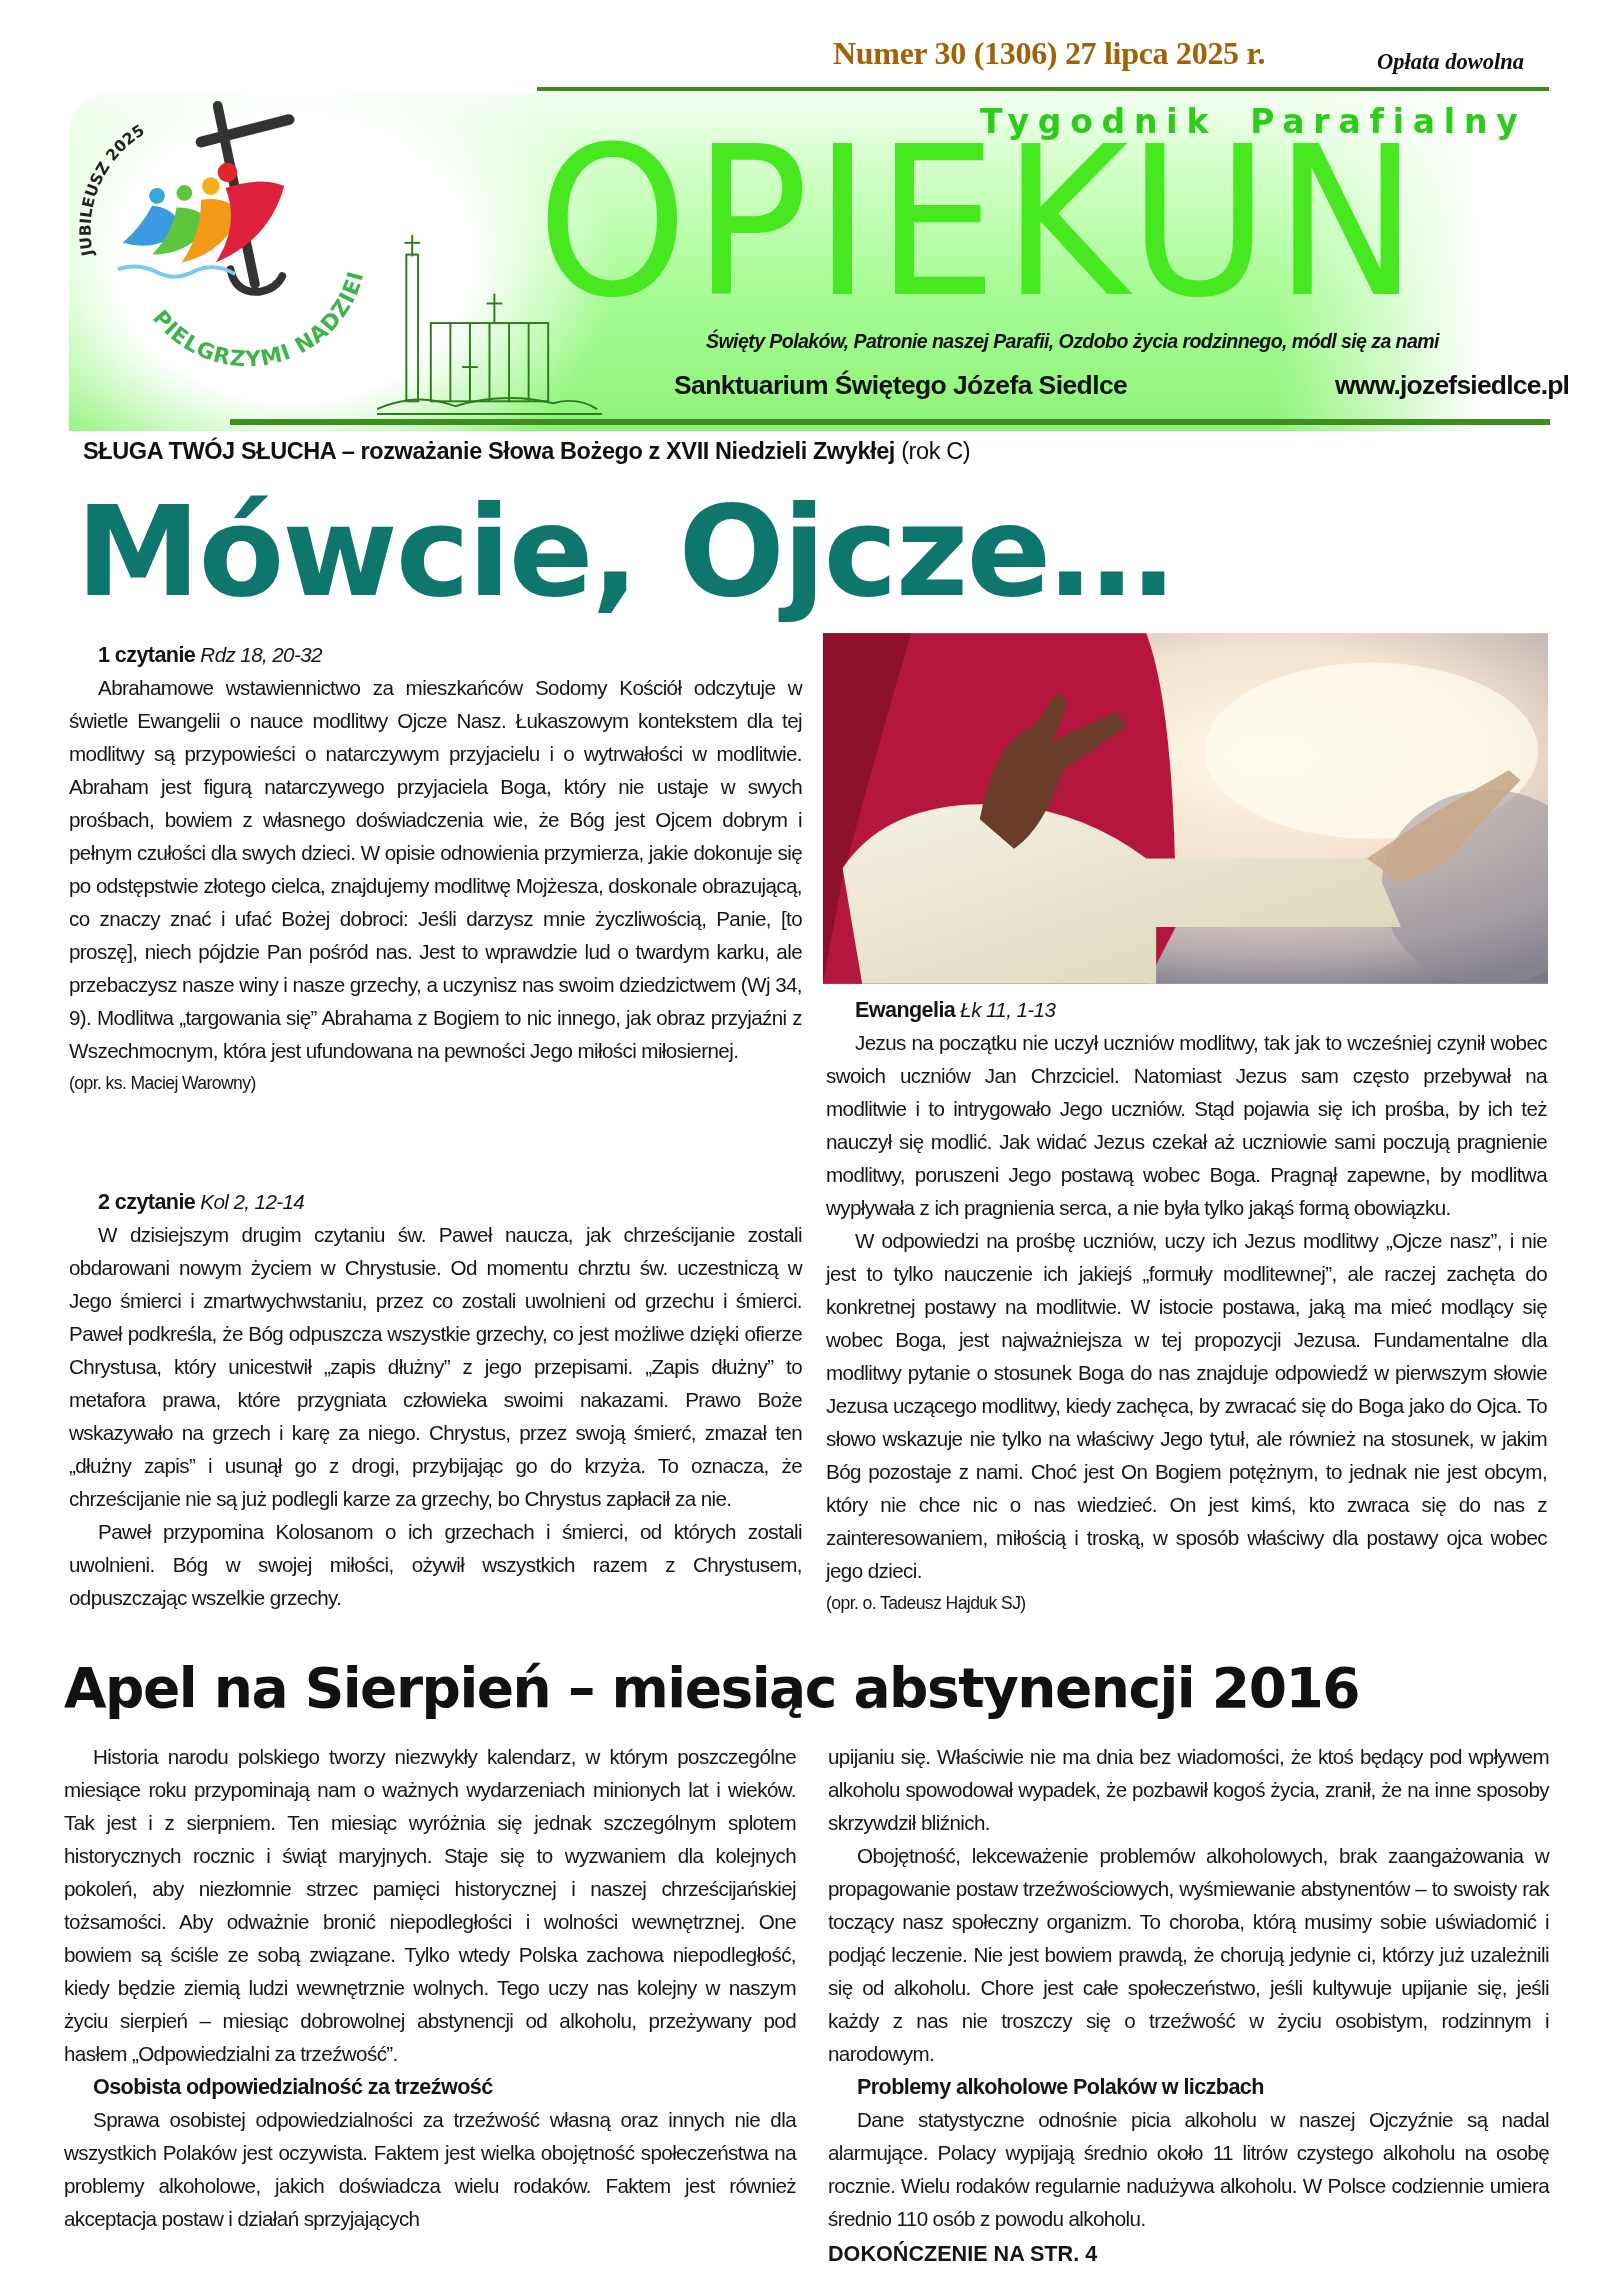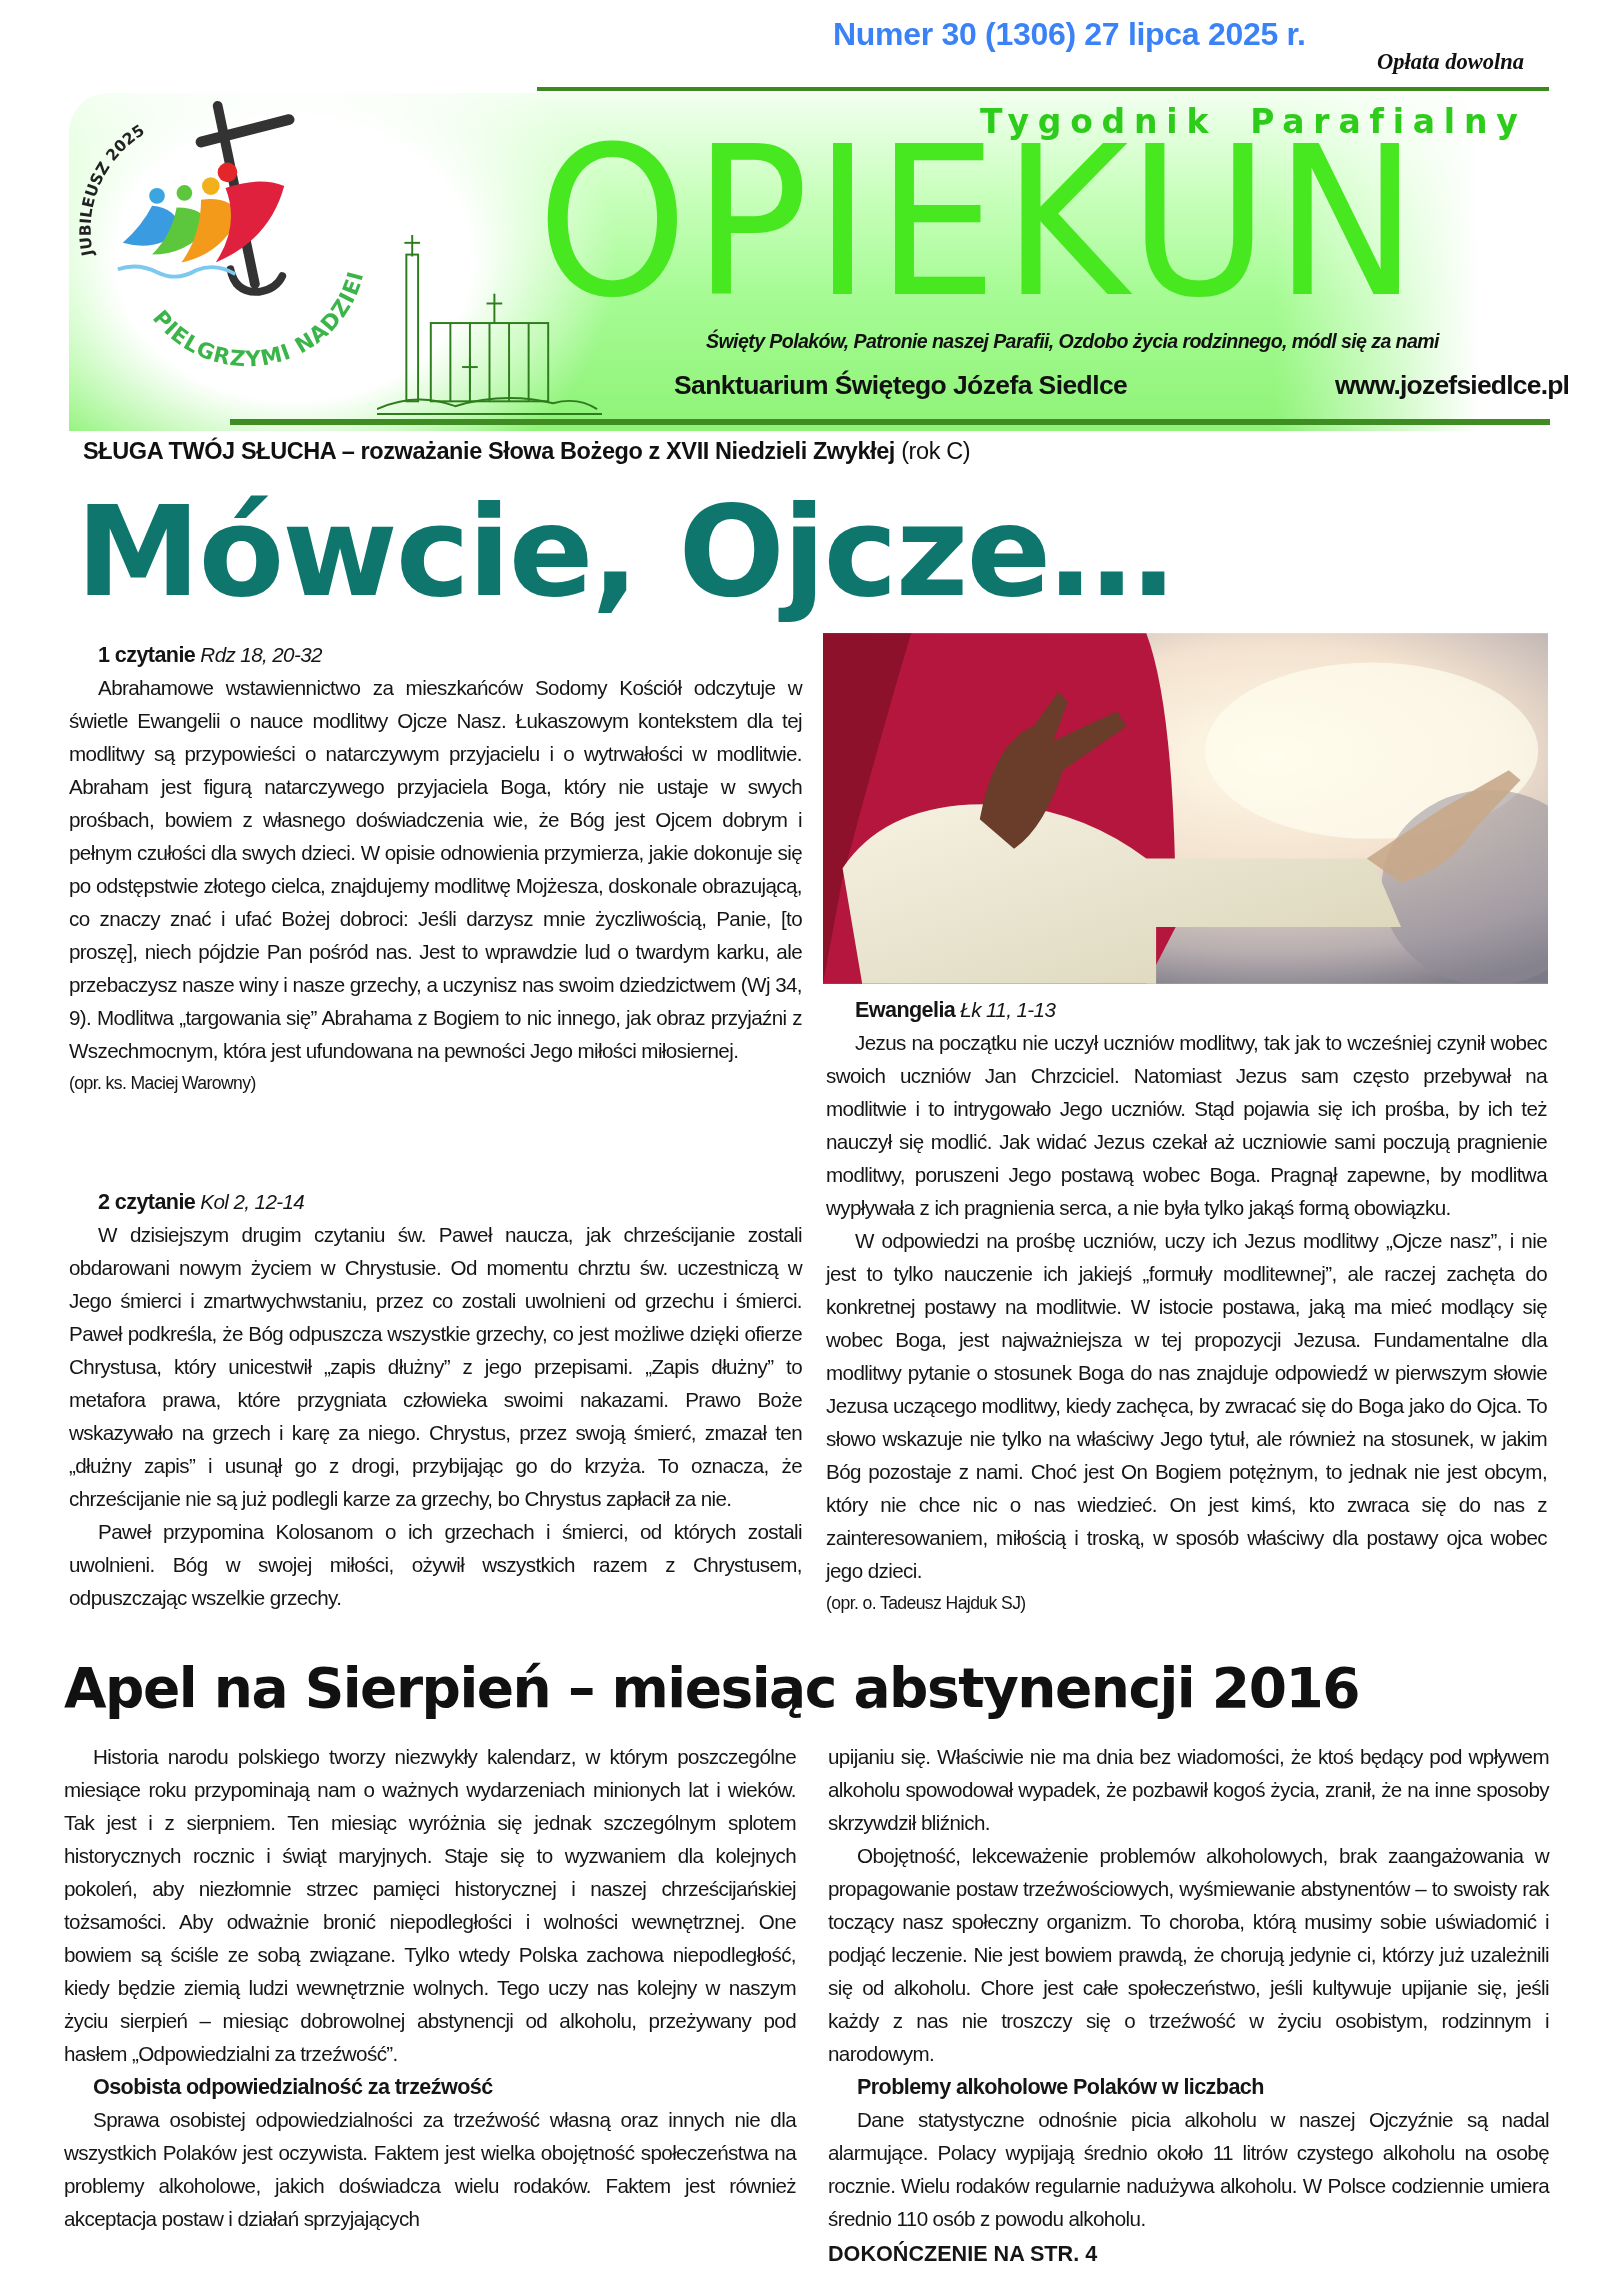--- a/index.html
+++ b/index.html
@@ -9,22 +9,22 @@
   
   .masthead { position:absolute; left:0; top:0; width:1621px; height:441px; }
   .mast-bg { position:absolute; left:69px; top:93px; width:1470px; height:338px;
      background:
        radial-gradient(ellipse 323px 255px at 225px 167px, #ffffff 55%, rgba(255,255,255,0) 100%),
        linear-gradient(90deg, rgba(255,255,255,0) 0%, rgba(255,255,255,0) 82%, #ffffff 96%),
        linear-gradient(180deg, #f2fff0 0%, #c8ffbc 30%, #a6fb94 60%, #8ef377 100%);
      border-radius:39px 0 0 0; }
   .mast-topline { position:absolute; left:537px; top:87px; width:1012px; height:3.9px; background:#3a8a1e; }
   .mast-botline { position:absolute; left:230px; top:419px; width:1320px; height:5.9px; background:#3f8d22; }
-  .issue-line { position:absolute; left:833px; top:16px; font-family:Liberation Sans, sans-serif; font-weight:bold;
-     font-size:32px; color:#3b82f6; letter-spacing:-0.3px; }
+  .issue-line { position:absolute; left:833px; top:35px; font-family:Liberation Serif, serif; font-weight:bold;
+     font-size:32px; color:#a16207; letter-spacing:-0.3px; }
   .fee { position:absolute; left:1377px; top:49px; font-family:"Liberation Serif", serif; font-style:italic; font-weight:bold;
      font-size:22.5px; color:#111; }
   .weekly { position:absolute; left:980px; top:102px; font-weight:bold; font-size:33px; color:#2ecc1a;
      letter-spacing:8.8px; font-family:"DejaVu Sans", sans-serif; }
   .weekly span + span { margin-left:33px; }
   .title-big { position:absolute; left:537px; top:125px; font-family:"DejaVu Sans", sans-serif; font-size:206px;
      line-height:196px; color:#47e81f; letter-spacing:5.9px; transform:scaleX(0.93); transform-origin:left top; }
   .motto { position:absolute; left:706px; top:330px; font-style:italic; font-weight:bold; font-size:19.6px;
      color:#111; letter-spacing:-0.6px; }
   .sanct { position:absolute; left:674px; top:370px; font-weight:bold; font-size:26.5px; color:#111; letter-spacing:-0.6px; }

